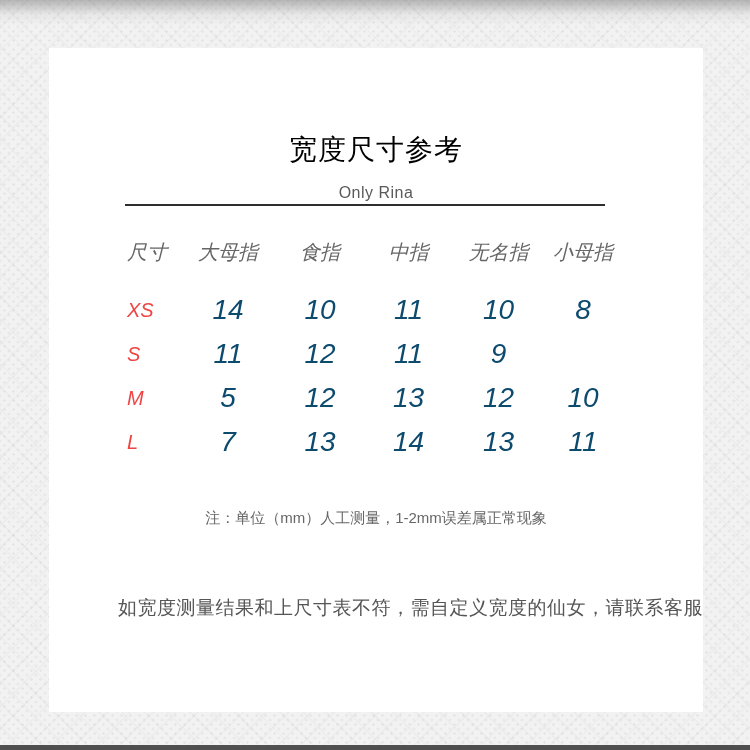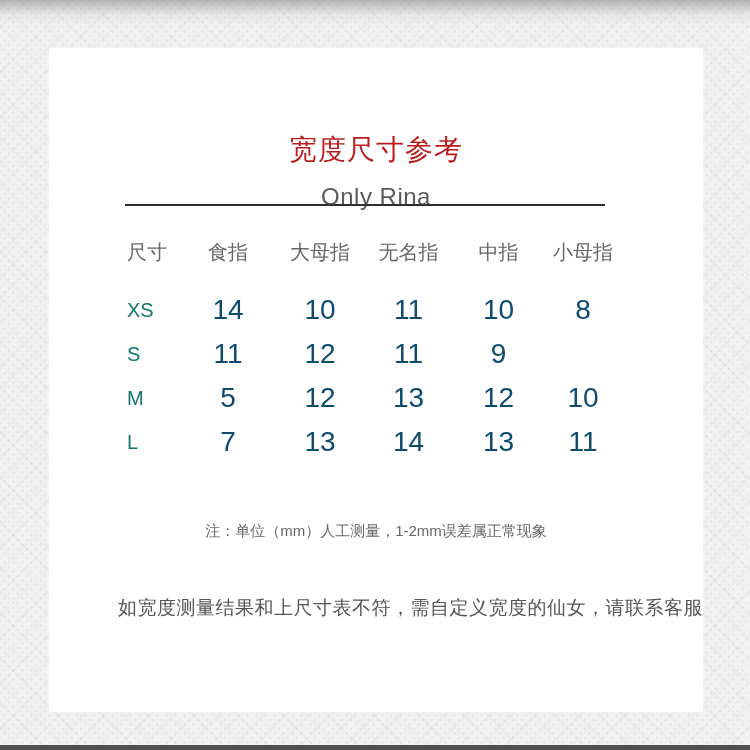--- a/index.html
+++ b/index.html
@@ -46,30 +46,30 @@
   .title {
     position: absolute;
     top: 88px;
     left: 0;
     width: 100%;
     margin: 0;
     text-align: center;
     font-size: 28px;
     font-weight: 500;
     line-height: 1;
-    color: #b91c1c;
+    color: #000000;
     letter-spacing: 1px;
   }
   .subtitle {
     position: absolute;
     top: 137px;
     left: 0;
     width: 100%;
     text-align: center;
-    font-size: 24px;
+    font-size: 16px;
     line-height: 1;
     color: #5a5a5a;
     letter-spacing: 0.5px;
   }
   .divider {
     position: absolute;
     left: 76px;
     top: 156px;
     width: 480px;
     height: 2px;
@@ -95,36 +95,37 @@
   .tbody {
     margin-top: 22px;
   }
   .tr {
     height: 44px;
     line-height: 44px;
   }
   .th, .td {
     text-align: center;
     white-space: nowrap;
+    font-style: italic;
   }
   .col-size {
     text-align: left;
     padding-left: 2px;
   }
   .td {
     font-size: 28px;
     color: #0c4a6e;
   }
   .td.col-size {
     font-size: 20px;
-    color: #0f766e;
+    color: #ef4444;
   }
   .note {
     position: absolute;
-    top: 474px;
+    top: 461px;
     left: 0;
     width: 100%;
     text-align: center;
     font-size: 15px;
     line-height: 1.25;
     color: #666666;
   }
   .footer-text {
     position: absolute;
     top: 549px;
@@ -144,24 +145,24 @@
   <div class="top-shade"></div>
 
   <div class="card">
     <h1 class="title">宽度尺寸参考</h1>
     <div class="subtitle">Only Rina</div>
     <div class="divider"></div>
 
     <div class="size-table">
       <div class="thead">
         <span class="th col-size">尺寸</span>
+        <span class="th">大母指</span>
         <span class="th">食指</span>
-        <span class="th">大母指</span>
+        <span class="th">中指</span>
         <span class="th">无名指</span>
-        <span class="th">中指</span>
         <span class="th">小母指</span>
       </div>
 
       <div class="tbody">
         <div class="tr">
           <span class="td col-size">XS</span>
           <span class="td">14</span>
           <span class="td">10</span>
           <span class="td">11</span>
           <span class="td">10</span>

